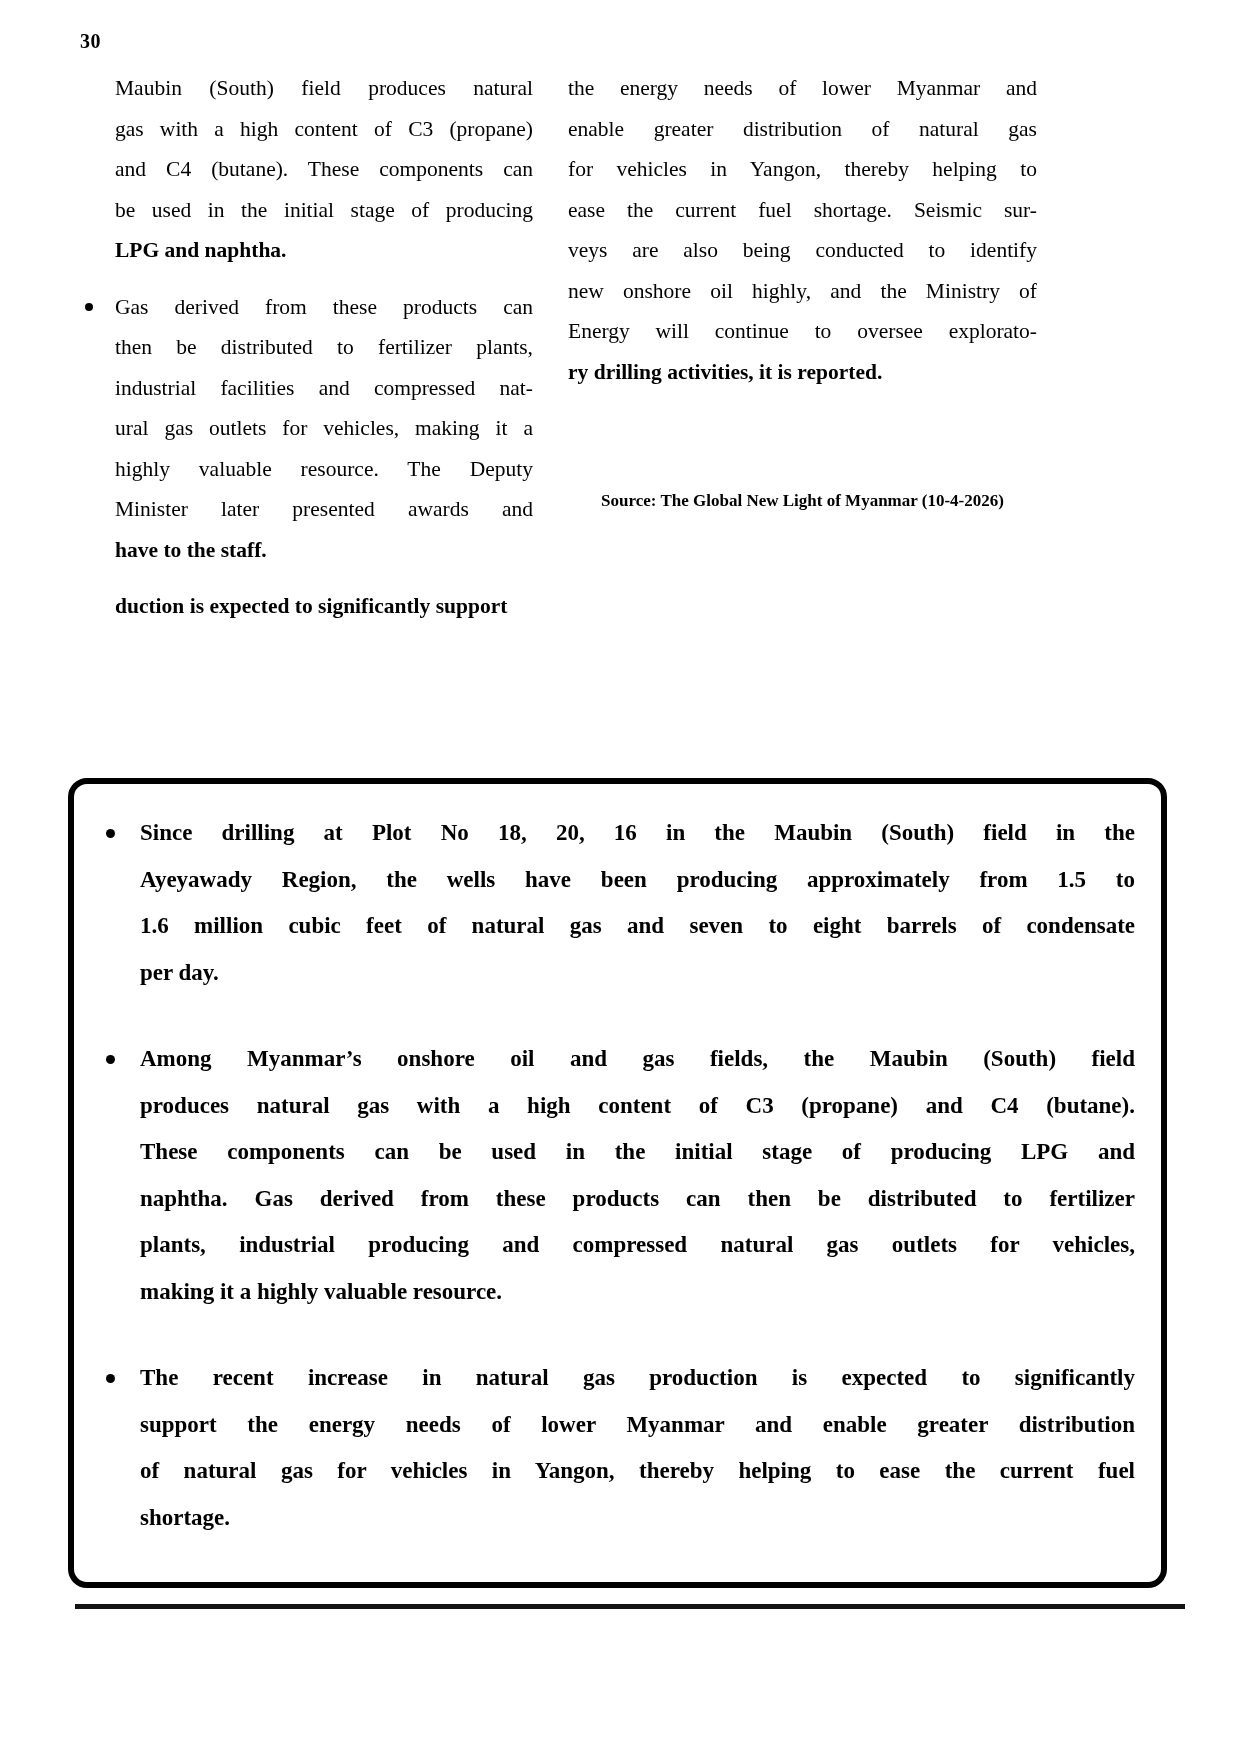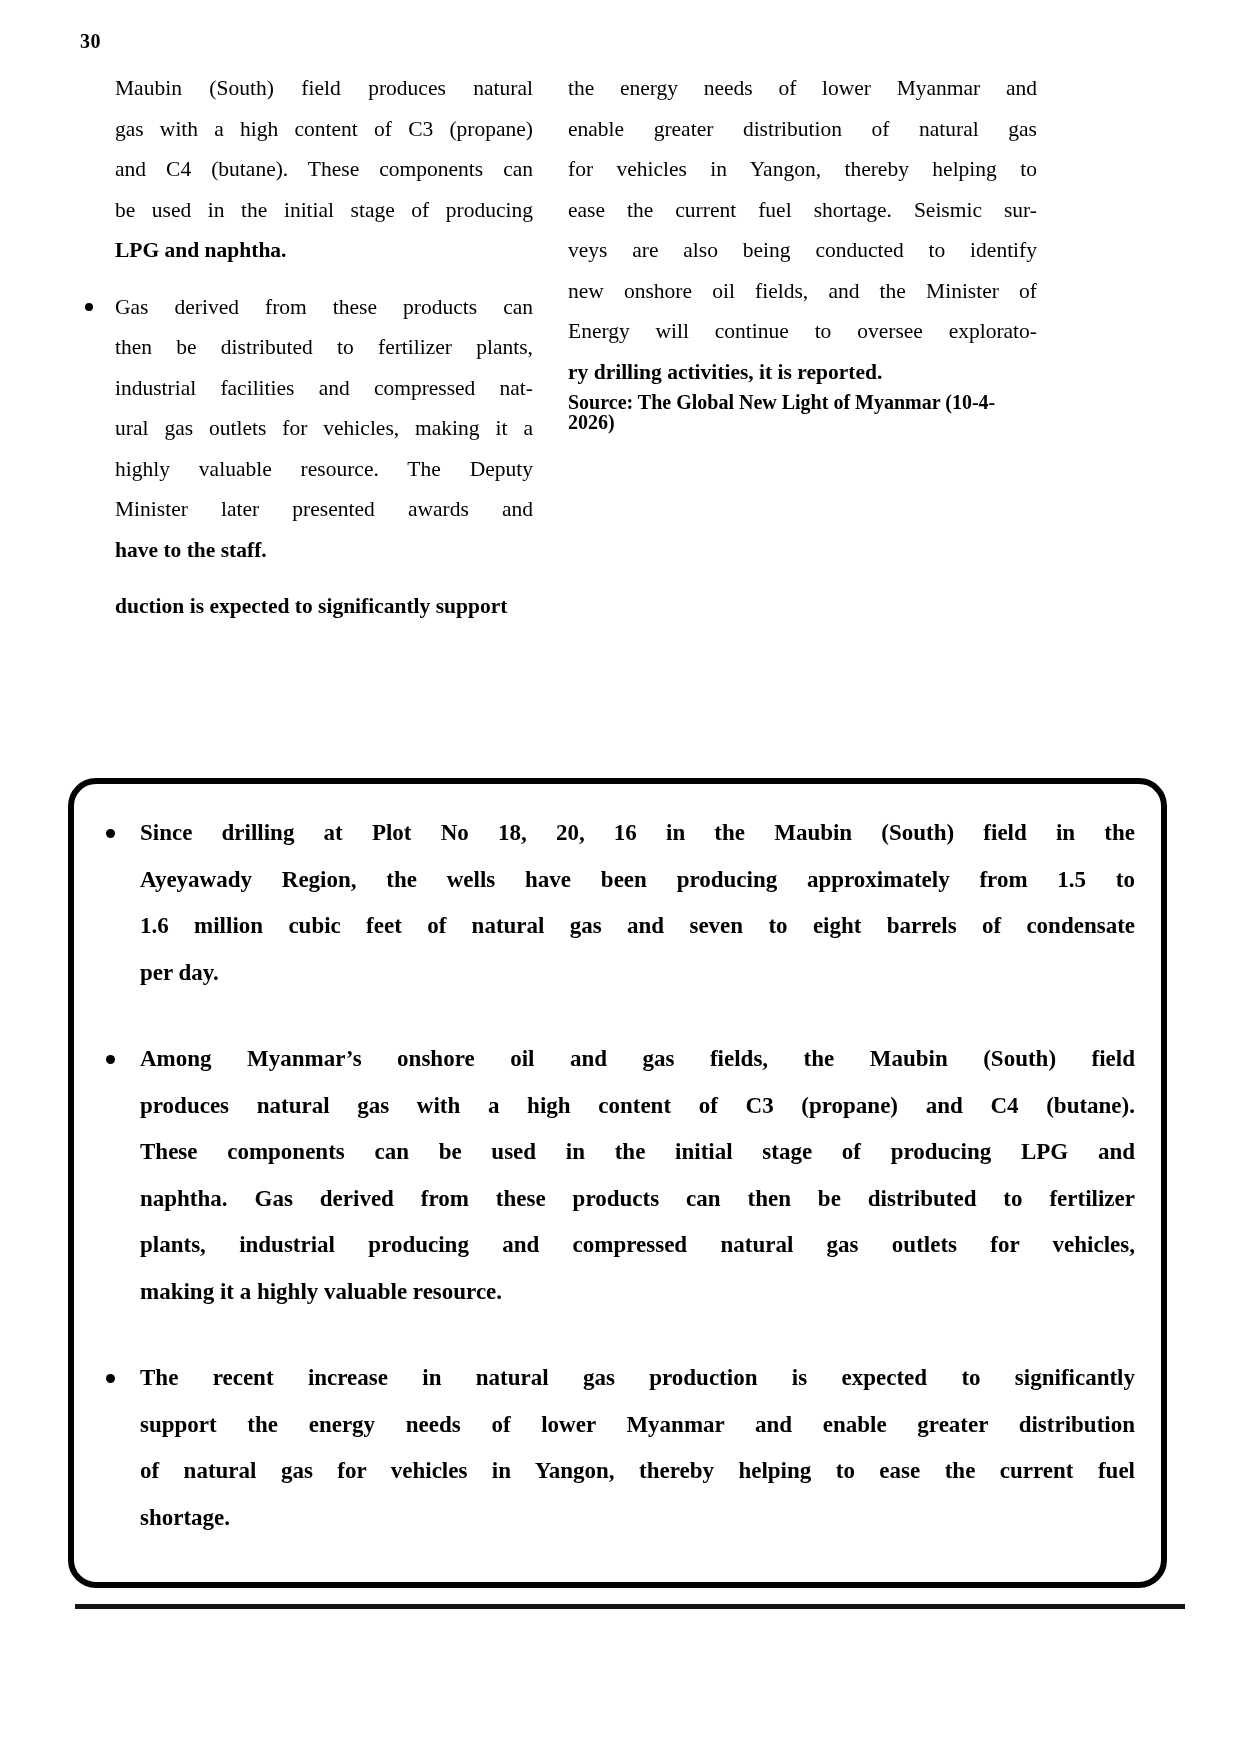--- a/index.html
+++ b/index.html
@@ -48,34 +48,35 @@
     left: 7px;
     top: 16px;
     width: 8px;
     height: 8px;
     border-radius: 50%;
     background: #000;
   }
   .closing-para { margin-top: 16px; }
   .closing-para .tline:first-child { text-indent: 37px; }
   .source-line {
-    font-size: 20px;
+    margin-top: 99px;
+    font-size: 17px;
     font-weight: bold;
-    text-align: left;
+    text-align: center;
     line-height: 20px;
   }
   
   .summary-box {
     position: absolute;
     left: 68px;
     top: 778px;
     width: 1099px;
     height: 810px;
     border: 6px solid #000000;
-    border-radius: 28px;
+    border-radius: 19px;
     padding: 26px 26px 41px 30px;
     font-weight: bold;
     font-size: 23px;
     line-height: 46.5px;
   }
   .box-bullet {
     position: relative;
     padding-left: 36px;
   }
   .box-bullet + .box-bullet { margin-top: 40px; }
@@ -132,21 +133,21 @@
       </div>
   </div>
 
   <div class="col col-right">
     <div>
         <div class="tline">the energy needs of lower Myanmar and</div>
         <div class="tline">enable greater distribution of natural gas</div>
         <div class="tline">for vehicles in Yangon, thereby helping to</div>
         <div class="tline">ease the current fuel shortage. Seismic sur-</div>
         <div class="tline">veys are also being conducted to identify</div>
-        <div class="tline">new onshore oil fields, and the Minister of</div>
+        <div class="tline">new onshore oil highly, and the Ministry of</div>
         <div class="tline">Energy will continue to oversee explorato-</div>
         <div class="tline tline-last">ry drilling activities, it is reported.</div>
       </div>
 
     <div class="source-line">Source: The Global New Light of Myanmar (10-4-2026)</div>
   </div>
 
   <div class="summary-box">
     <div class="box-bullet">
       <span class="dot"></span>

